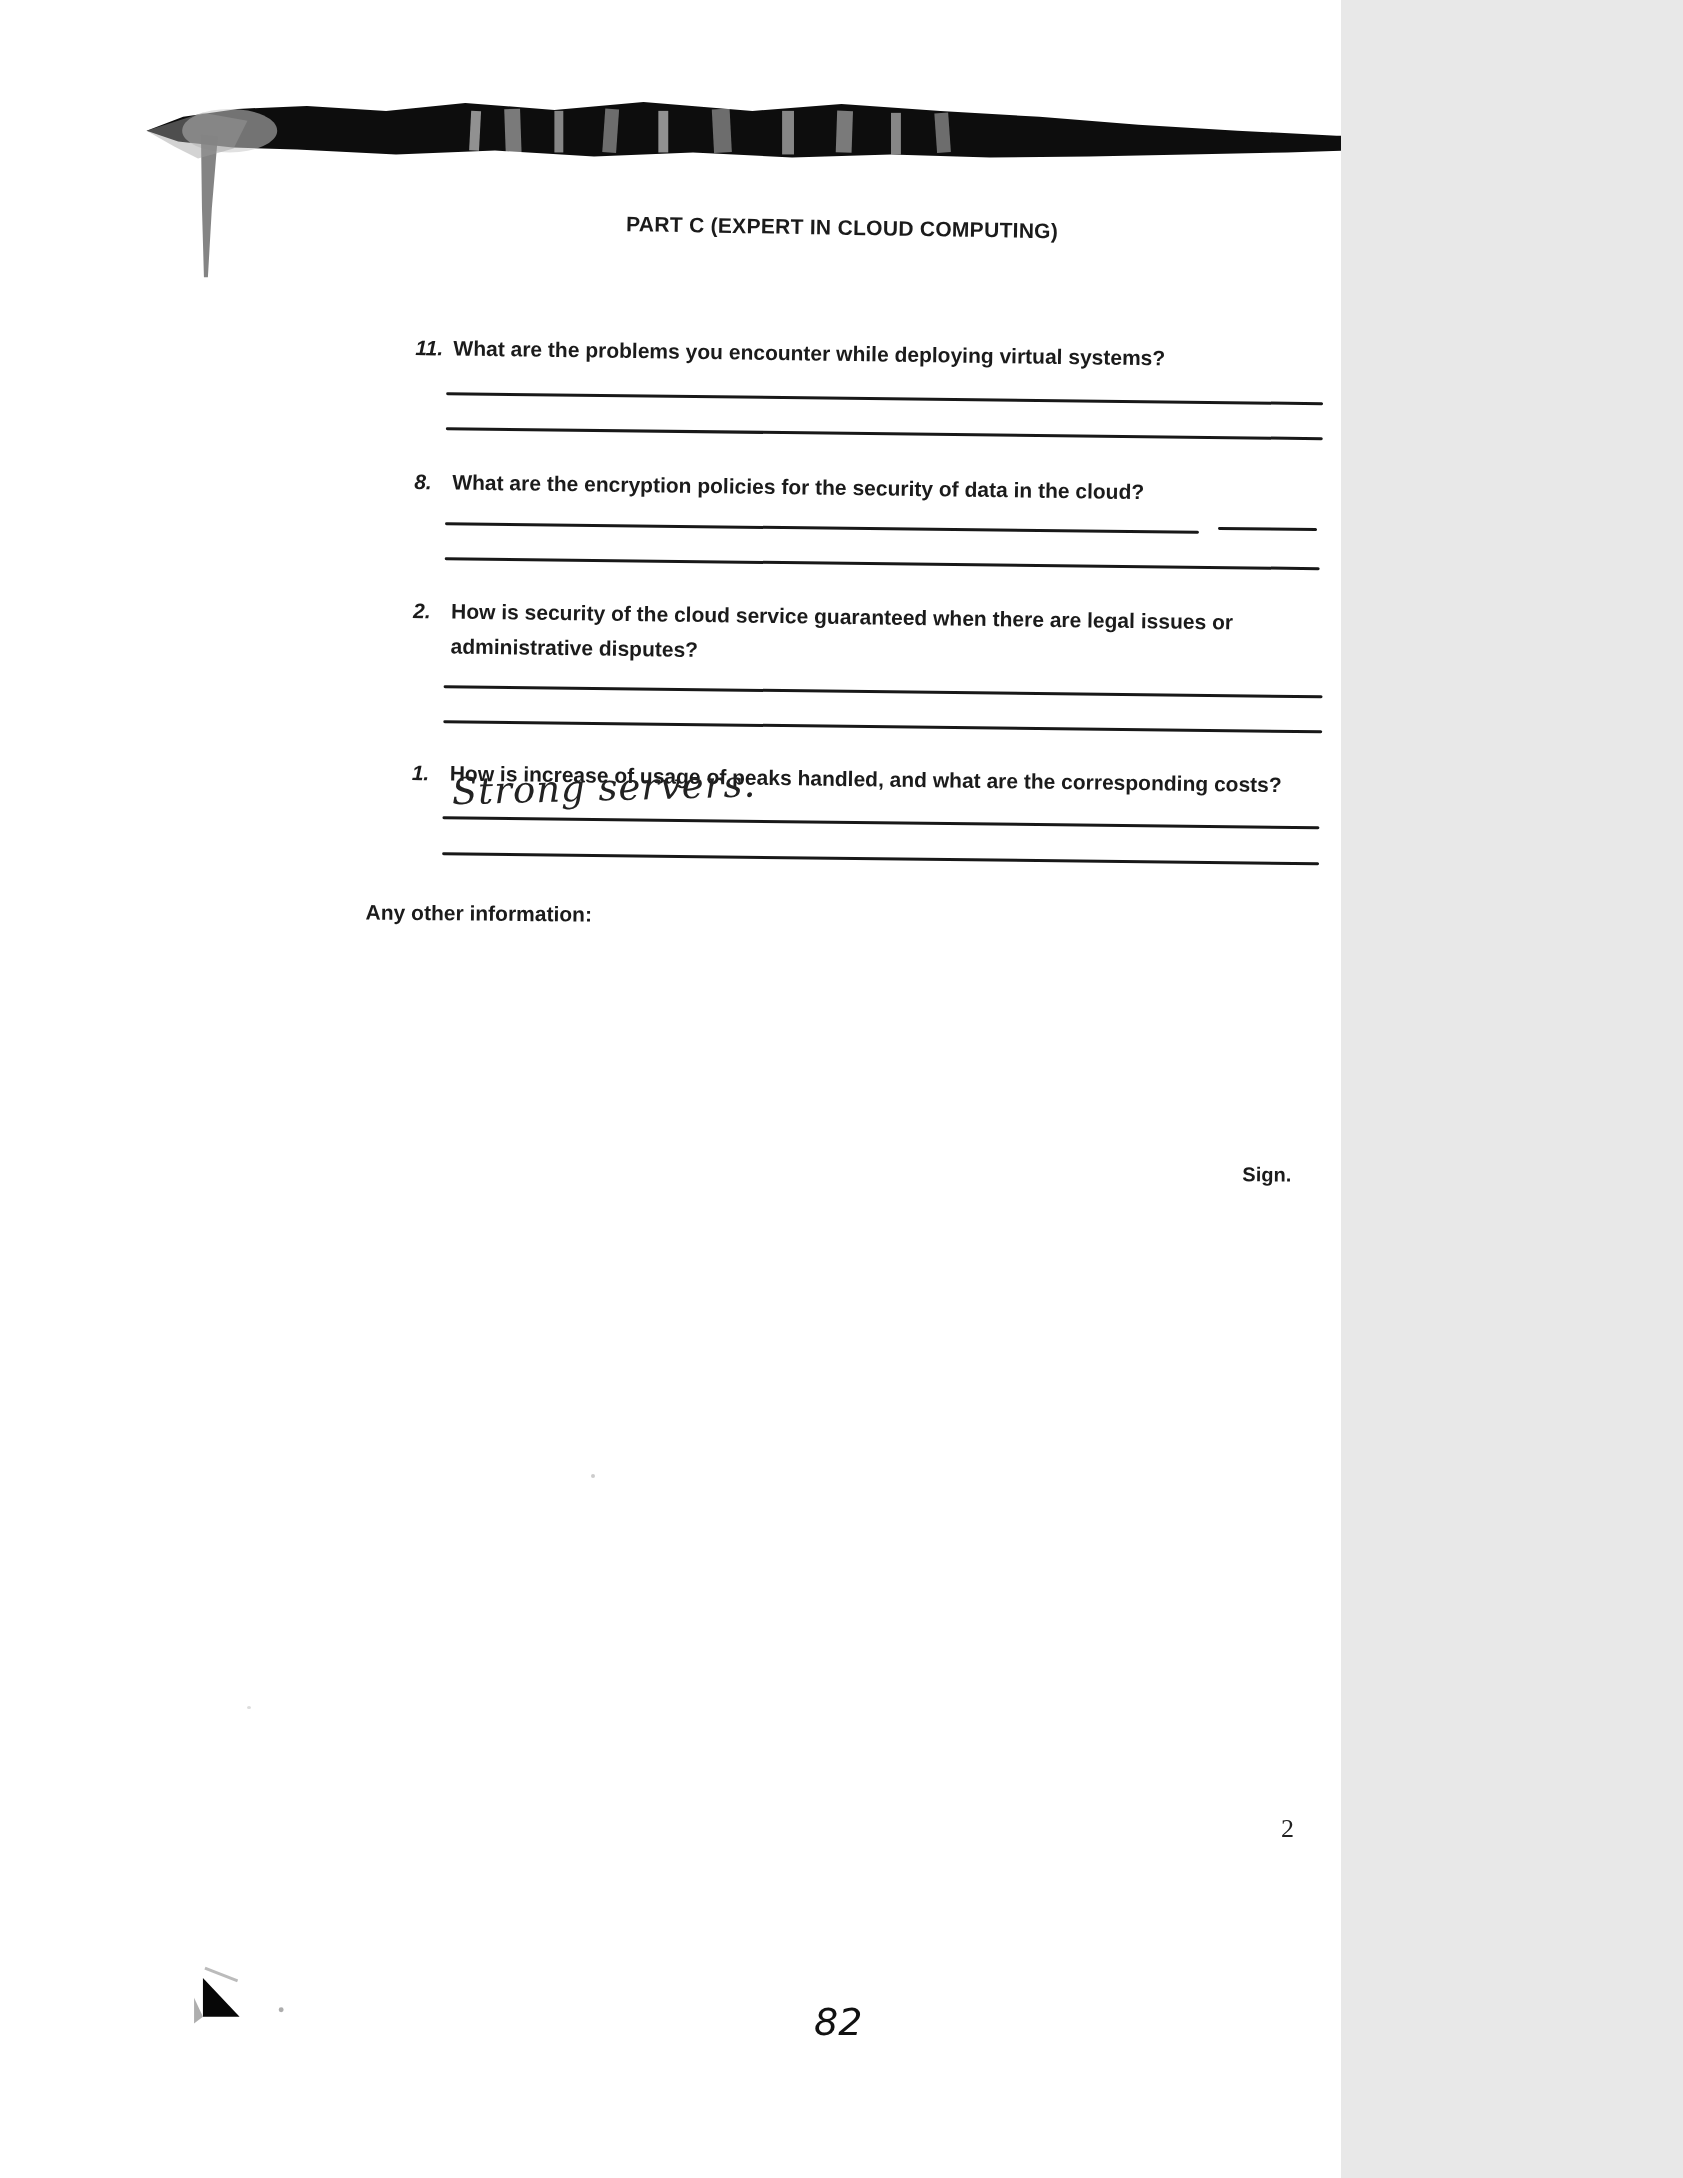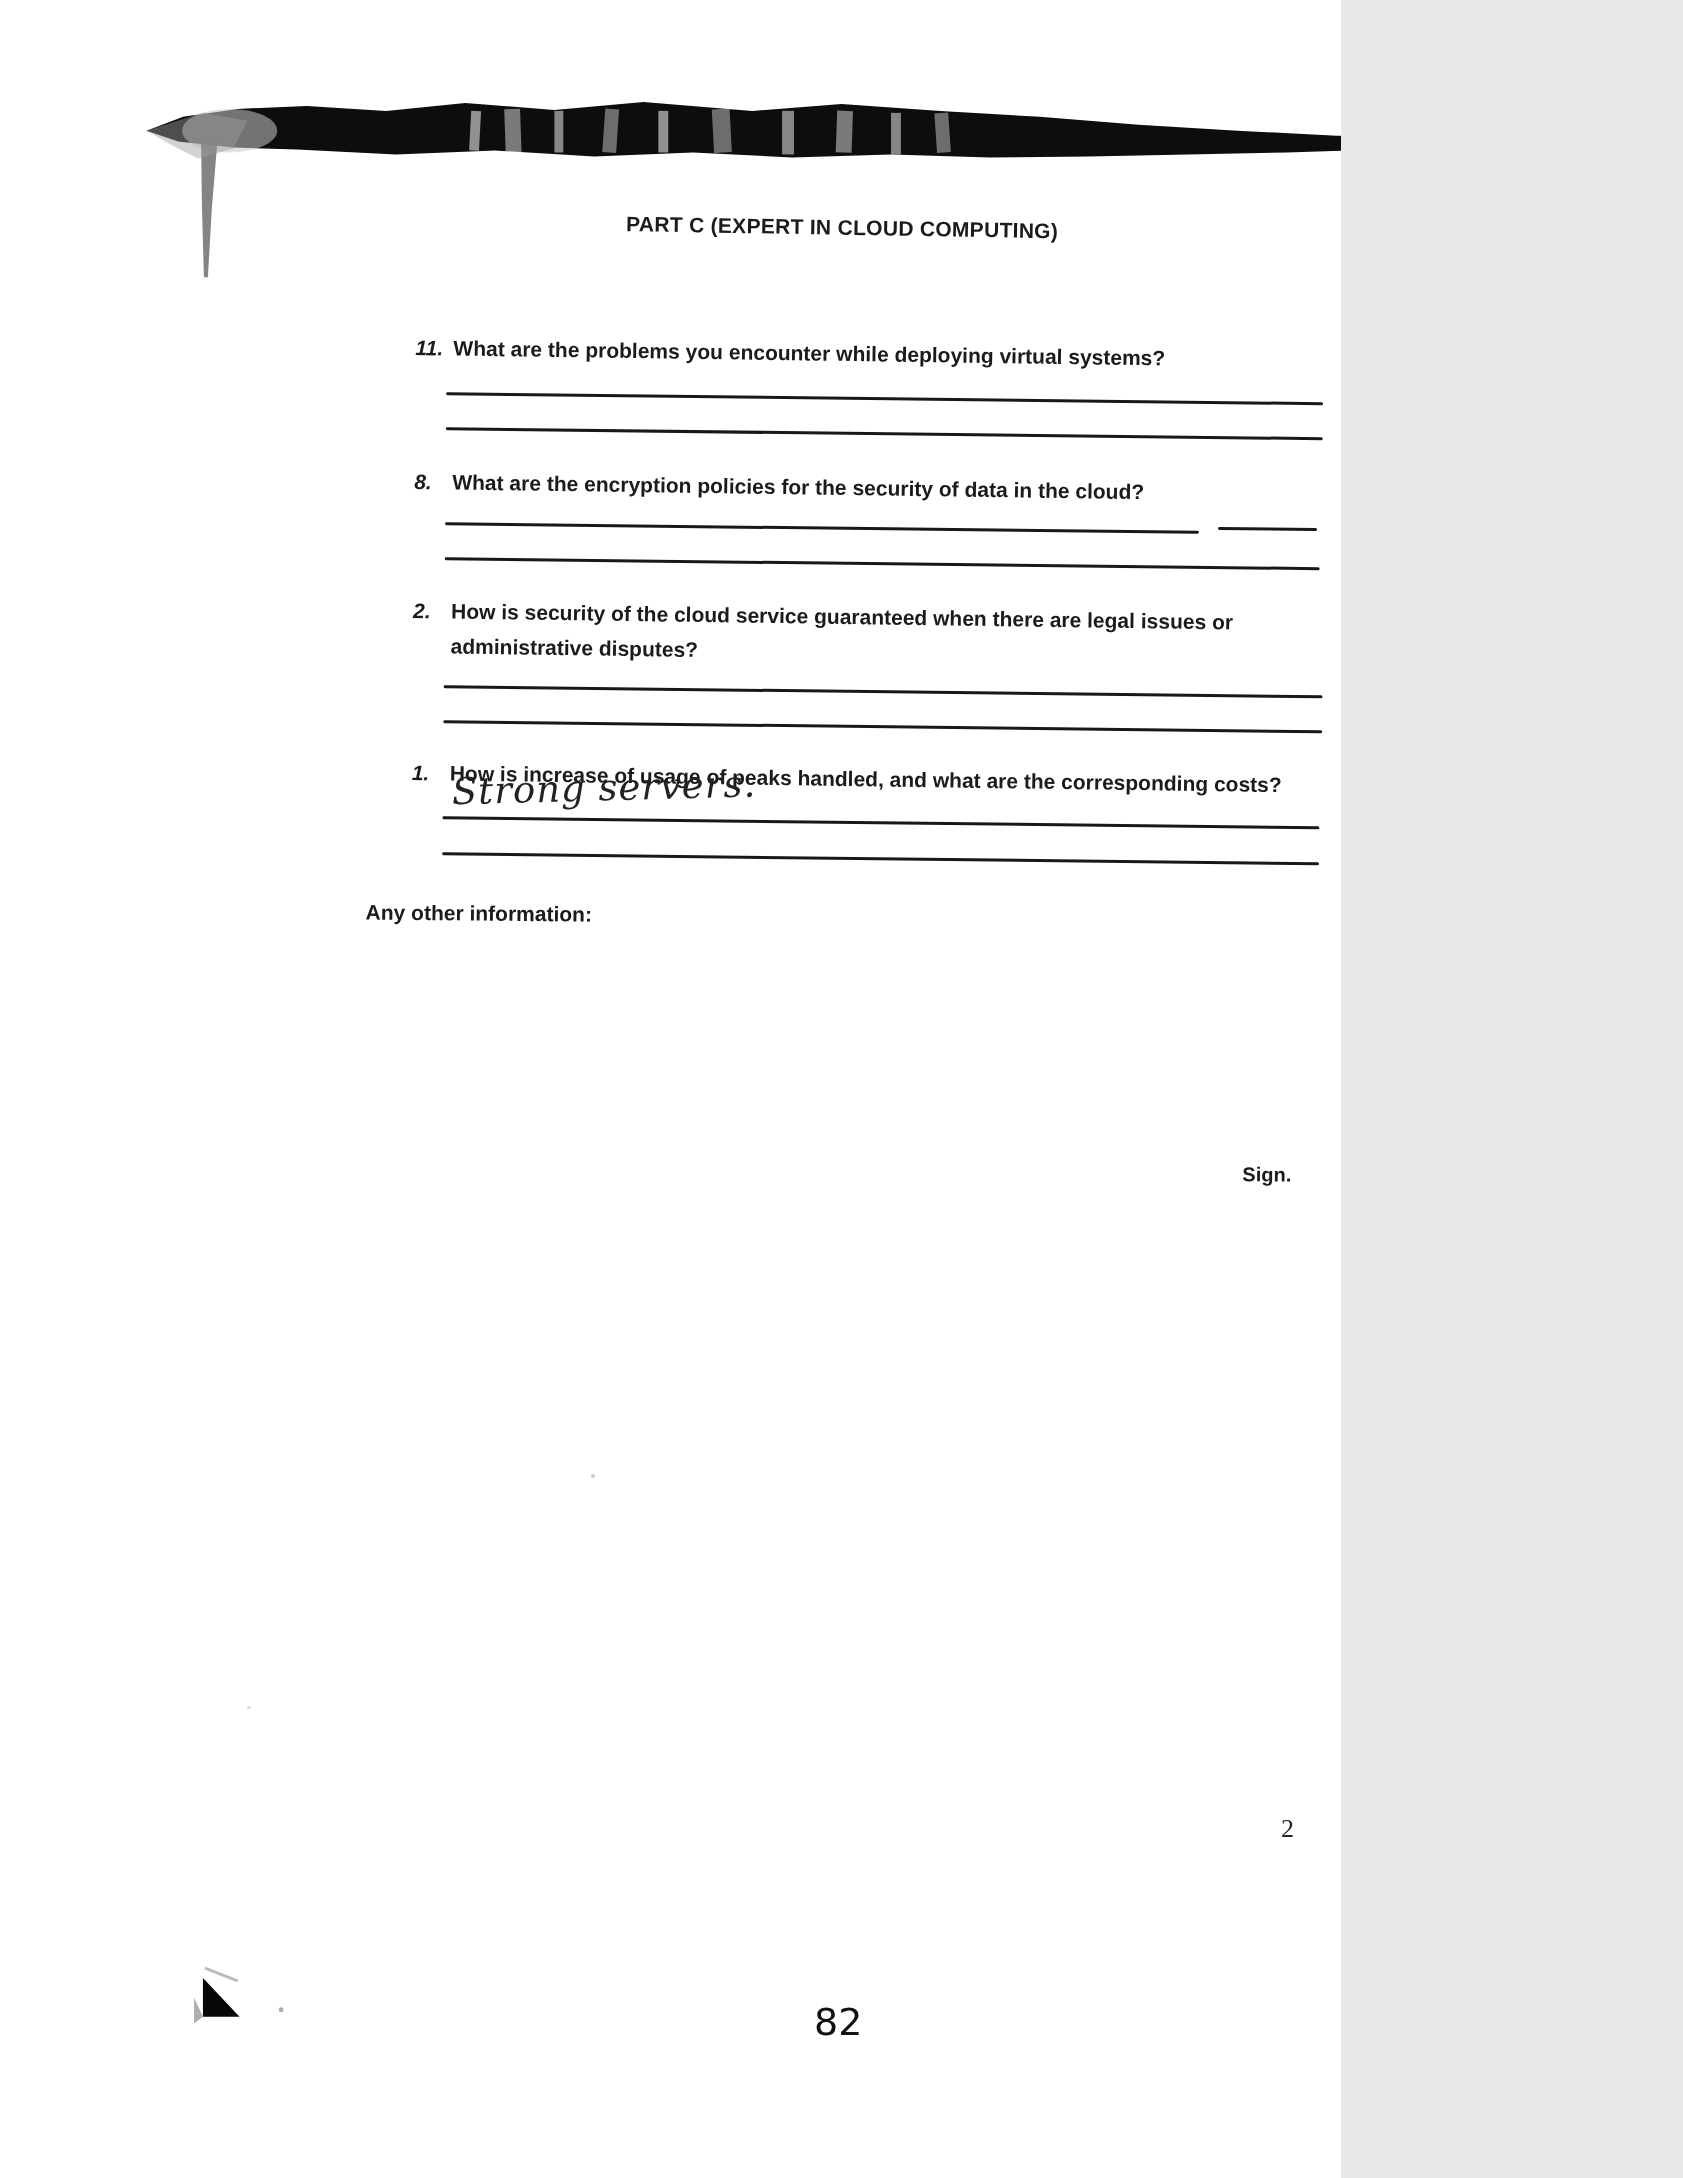--- a/index.html
+++ b/index.html
@@ -30,21 +30,21 @@
   .hand{
     position:absolute;left:457px;top:770px;
     font-family:"DejaVu Serif",serif;font-style:italic;
     font-size:37px;color:#222;letter-spacing:1px;
     transform:rotate(-2deg);transform-origin:0 100%;
     white-space:nowrap;
   }
   .other-info{position:absolute;left:371px;top:901px;font-size:21px;font-weight:600;}
   .sign{position:absolute;left:1250px;top:1111px;font-size:20px;font-weight:600;margin-top:45px;}
   .pagenum-2{position:absolute;left:1281px;top:1814px;font-family:"Liberation Serif",serif;font-size:26px;color:#222;}
-  .pagenum-82{position:absolute;left:814px;top:2000px;font-family:"DejaVu Sans",sans-serif;font-size:38px;color:#111;}
+  .pagenum-82{position:absolute;left:814px;top:2000px;font-family:"DejaVu Sans",sans-serif;font-size:38px;color:#111;font-style:italic;}
   .speck{position:absolute;background:#9a9a9a;border-radius:50%;}
 </style>
 </head>
 <body>
 
 <div class="page">
 
   <svg class="artifacts" viewBox="0 0 1700 2200" xmlns="http://www.w3.org/2000/svg">
 
     <path d="M148,132 L185,118 L240,110 L310,107 L390,112 L470,104 L560,111 L650,103 L760,112 L850,105 L950,112 L1050,118 L1150,126 L1250,132 L1350,137 L1440,141 L1497,143

